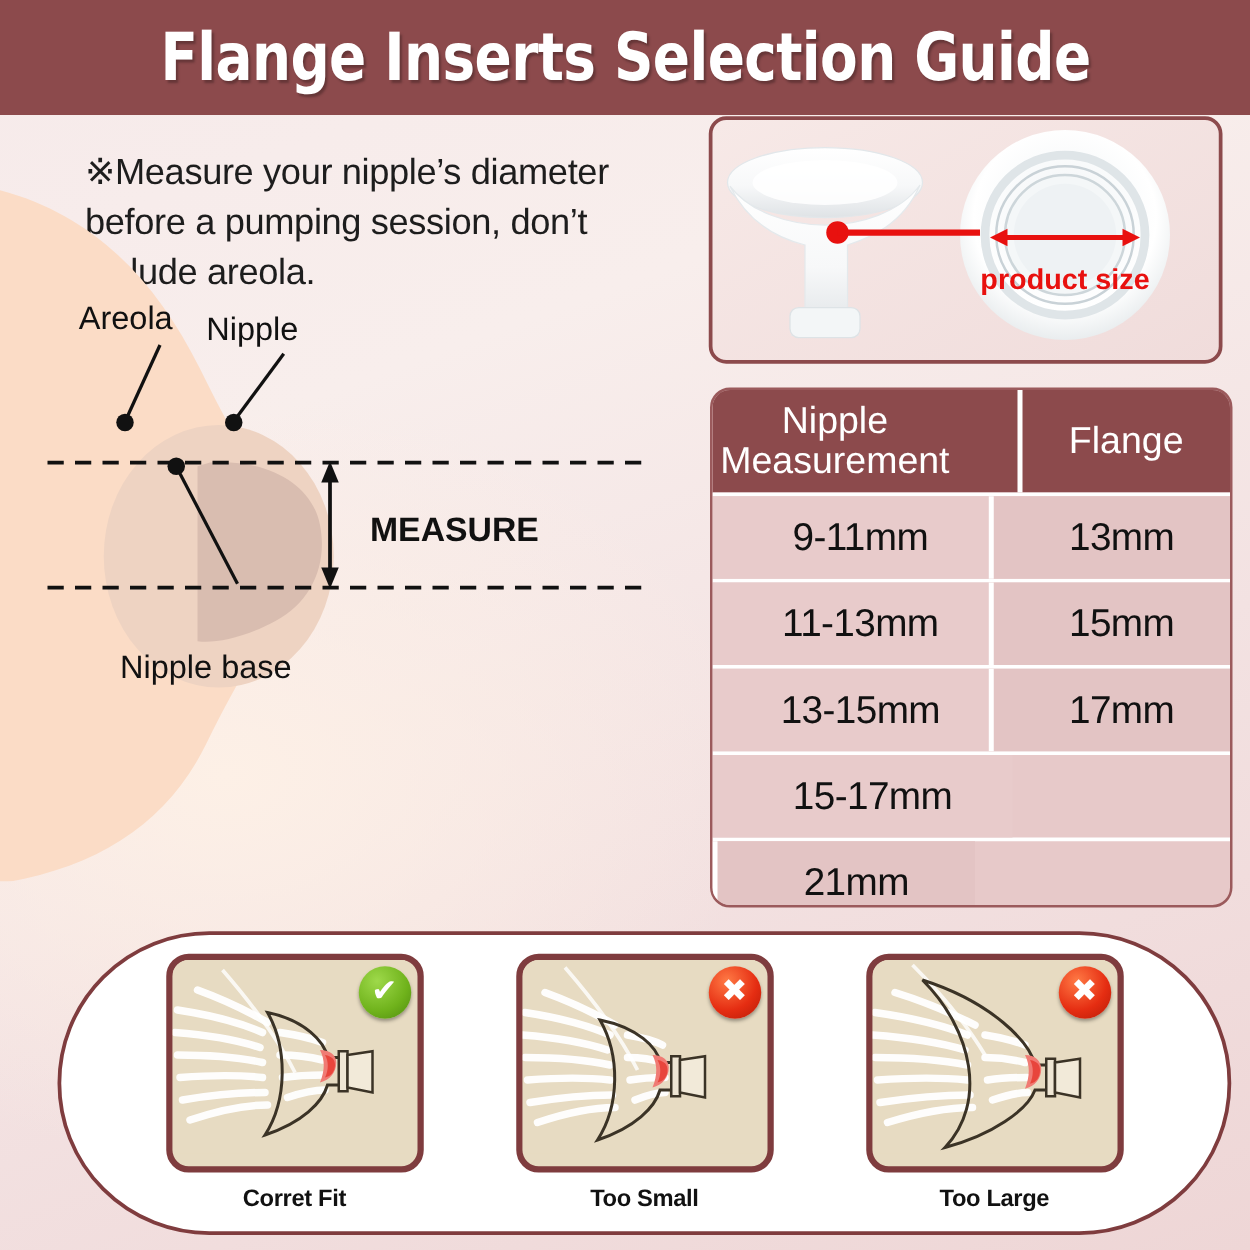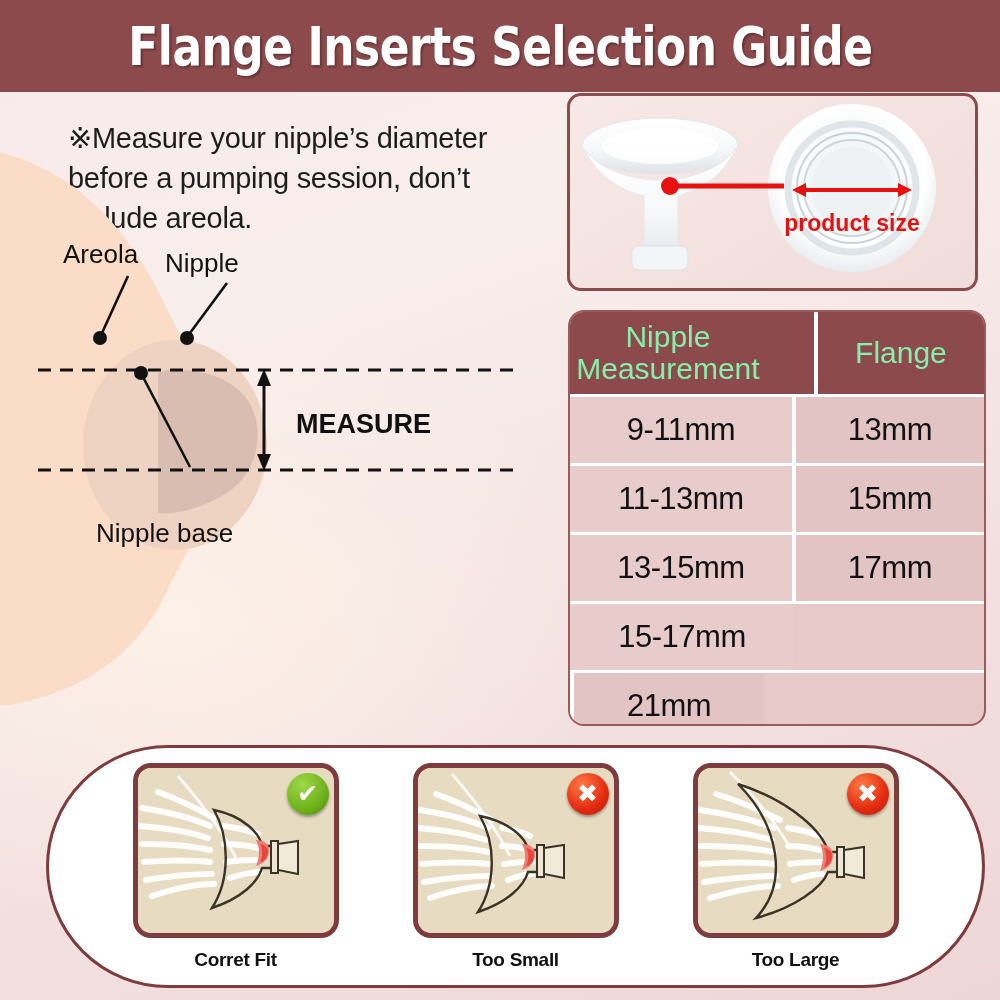--- a/index.html
+++ b/index.html
@@ -54,29 +54,29 @@
   #size-table{
     position:absolute;left:568px;top:310px;width:414px;height:412px;
     border:2px solid #9b5a5c;border-radius:16px;overflow:hidden;
     background:#e7c9c9;
   }
   #size-table .thead{
     display:flex;height:82px;background:#8c4a4c;
   }
   #size-table .thead .th{
     display:flex;align-items:center;justify-content:center;text-align:center;
-    color:#86efac;font-size:30px;line-height:1.08;font-weight:400;
+    color:#ffffff;font-size:30px;line-height:1.08;font-weight:400;
   }
   #size-table .thead .th.c1{width:224px;}
   #size-table .thead .th.c2{width:190px;border-left:4px solid #fff;margin-left:48px;}
   #size-table .trow{display:flex;height:66px;border-top:3px solid #ffffff;}
   #size-table .trow:first-of-type{border-top:none;}
   #size-table .td{
     display:flex;align-items:center;justify-content:center;
-    font-size:31px;color:#111;background:#e8cbcb;letter-spacing:-0.5px;
+    font-size:31px;color:#111;background:#e8cbcb;letter-spacing:-0.5px;padding-left:16px;
   }
   #size-table .td.c1{width:224px;}
   #size-table .td.c2{width:190px;border-left:4px solid #fff;background:#e3c4c4;}
 
   
   #fit-pill{
     position:absolute;left:46px;top:745px;width:939px;height:243px;
     background:#ffffff;border:3px solid #7f3c3e;border-radius:130px;
     box-sizing:border-box;
   }

